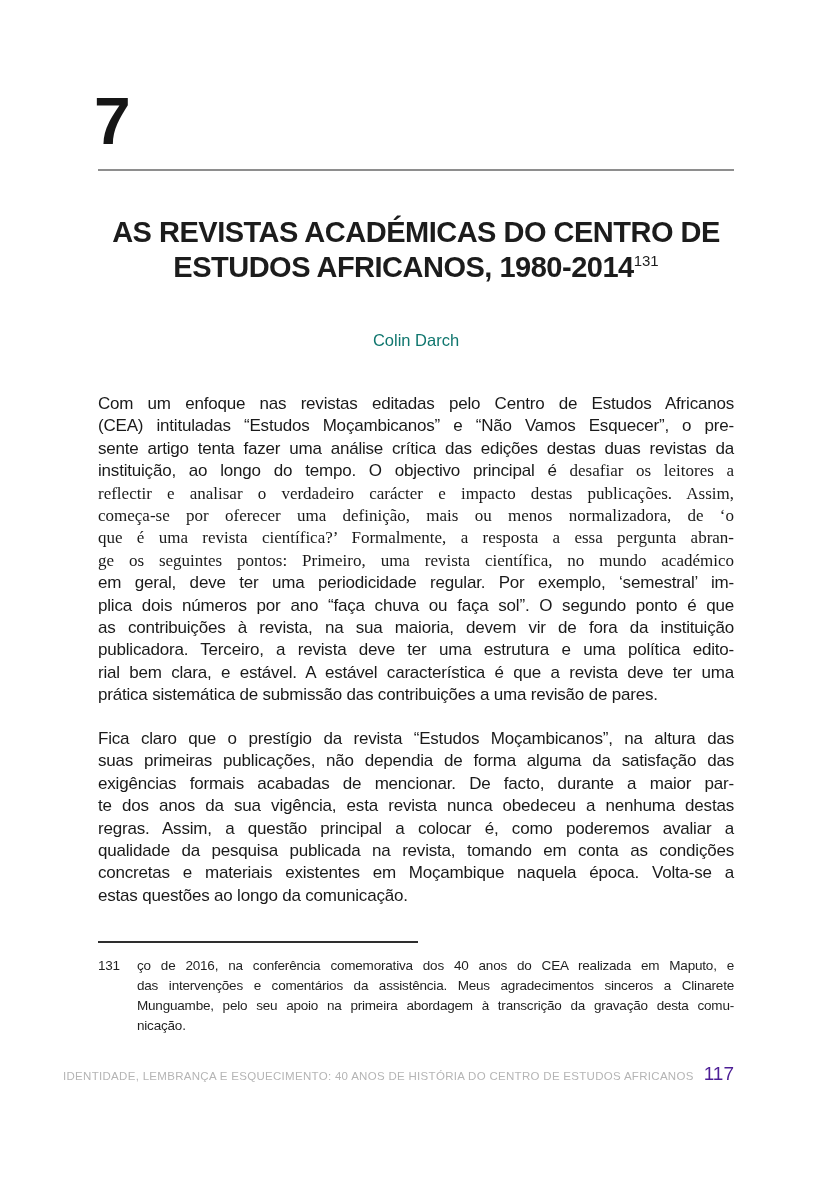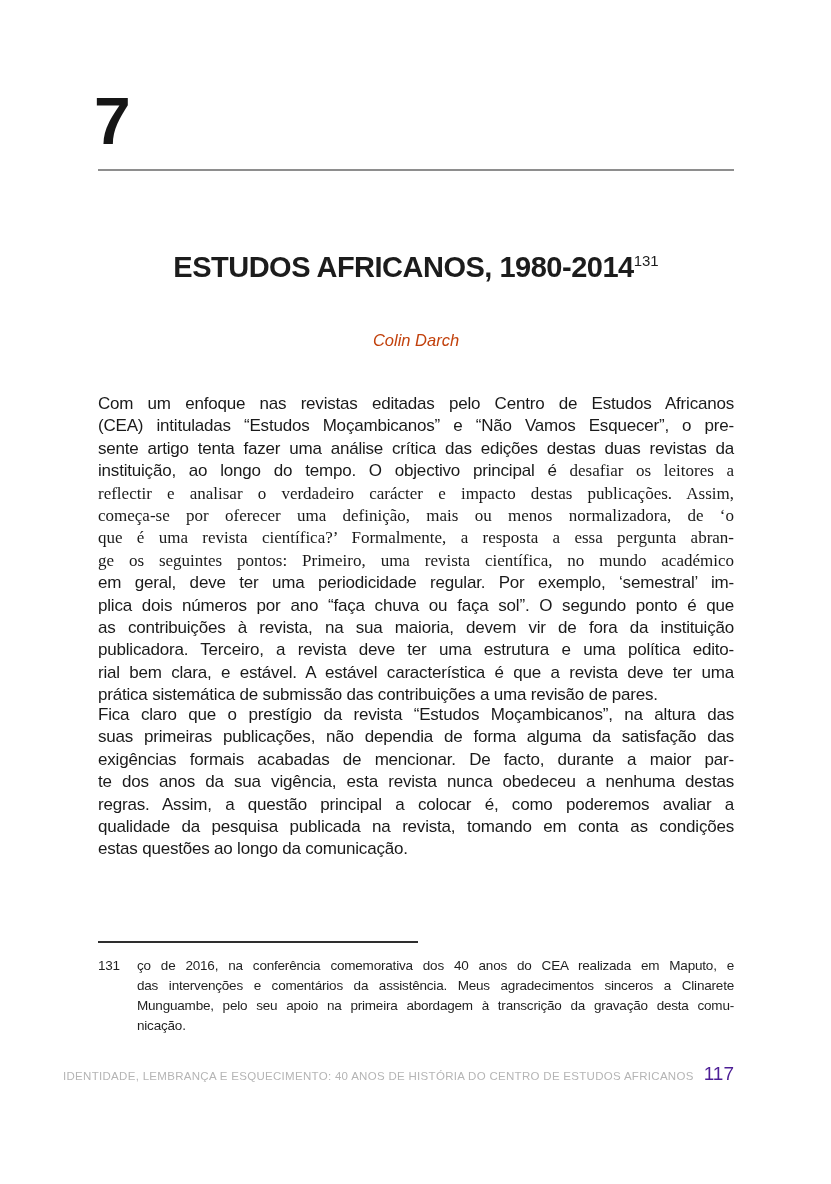--- a/index.html
+++ b/index.html
@@ -36,33 +36,32 @@
   }
   .title-block sup {
     font-size: 15px; font-weight: 400;
     letter-spacing: 0;
     vertical-align: super; line-height: 0;
   }
 
   .author-line {
     left: 98px; top: 331px; width: 636px;
     text-align: center;
-    font-style: italic;
     font-size: 16.5px;
-    color: #c2410c;
+    color: #0f766e;
   }
 
   .body-para {
     left: 98px; width: 636px;
     font-size: 17px;
     letter-spacing: -0.2px;
     color: #1a1a1a;
   }
   .para-1 { top: 393px; }
-  .para-2 { top: 704px; }
+  .para-2 { top: 728px; }
   .body-line {
     height: 22.4px; line-height: 22.4px;
     text-align: justify;
     text-align-last: justify;
     white-space: nowrap;
   }
   .body-line.last {
     text-align-last: left;
   }
   .sr {
@@ -114,21 +113,21 @@
     color: #4c1d95;
   }
 </style>
 </head>
 <body>
 
 <div class="abs chapter-number">7</div>
 <div class="abs chapter-rule"></div>
 
 <h1 class="abs title-block" style="margin:0;">
-  <br>
+  <span>AS REVISTAS ACADÉMICAS DO CENTRO DE</span><br>
   <span>ESTUDOS AFRICANOS, 1980-2014</span><sup>131</sup>
 </h1>
 
 <div class="abs author-line">Colin Darch</div>
 
 <div class="abs body-para para-1">
   <div class="body-line"><span class="sf">Com um enfoque nas revistas editadas pelo Centro de Estudos Africanos</span><span class="sr"></span></div>
   <div class="body-line"><span class="sf">(CEA) intituladas “Estudos Moçambicanos” e “Não Vamos Esquecer”, o pre-</span><span class="sr"></span></div>
   <div class="body-line"><span class="sf">sente artigo tenta fazer uma análise crítica das edições destas duas revistas da</span><span class="sr"></span></div>
   <div class="body-line"><span class="sf">instituição, ao longo do tempo. O objectivo principal é </span><span class="sr">desafiar os leitores a</span></div>
@@ -144,20 +143,21 @@
   <div class="body-line last"><span class="sf">prática sistemática de submissão das contribuições a uma revisão de pares.</span><span class="sr"></span></div>
 </div>
 
 <div class="abs body-para para-2">
   <div class="body-line">Fica claro que o prestígio da revista “Estudos Moçambicanos”, na altura das</div>
   <div class="body-line">suas primeiras publicações, não dependia de forma alguma da satisfação das</div>
   <div class="body-line">exigências formais acabadas de mencionar. De facto, durante a maior par-</div>
   <div class="body-line">te dos anos da sua vigência, esta revista nunca obedeceu a nenhuma destas</div>
   <div class="body-line">regras. Assim, a questão principal a colocar é, como poderemos avaliar a</div>
   <div class="body-line">qualidade da pesquisa publicada na revista, tomando em conta as condições</div>
+  <div class="body-line">concretas e materiais existentes em Moçambique naquela época. Volta-se a</div>
   <div class="body-line last">estas questões ao longo da comunicação.</div>
 </div>
 
 <div class="abs footnote-rule"></div>
 
 <div class="abs footnote">
   <div class="footnote-number">131</div>
   <div class="footnote-lines">
     <div class="footnote-line">ço de 2016, na conferência comemorativa dos 40 anos do CEA realizada em Maputo, e</div>
     <div class="footnote-line">das intervenções e comentários da assistência. Meus agradecimentos sinceros a Clinarete</div>

